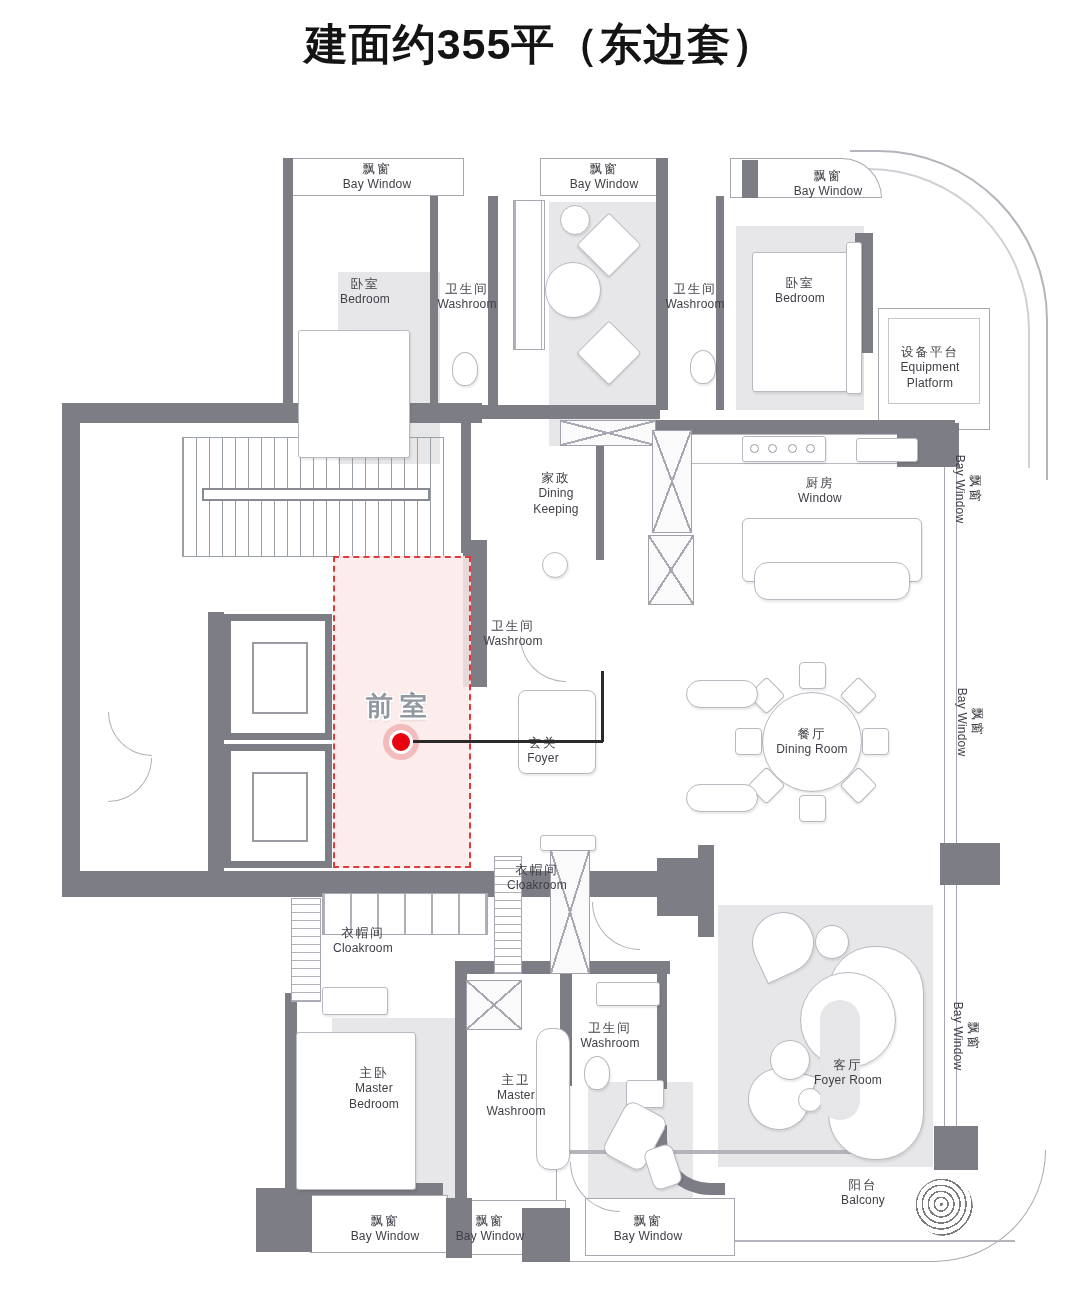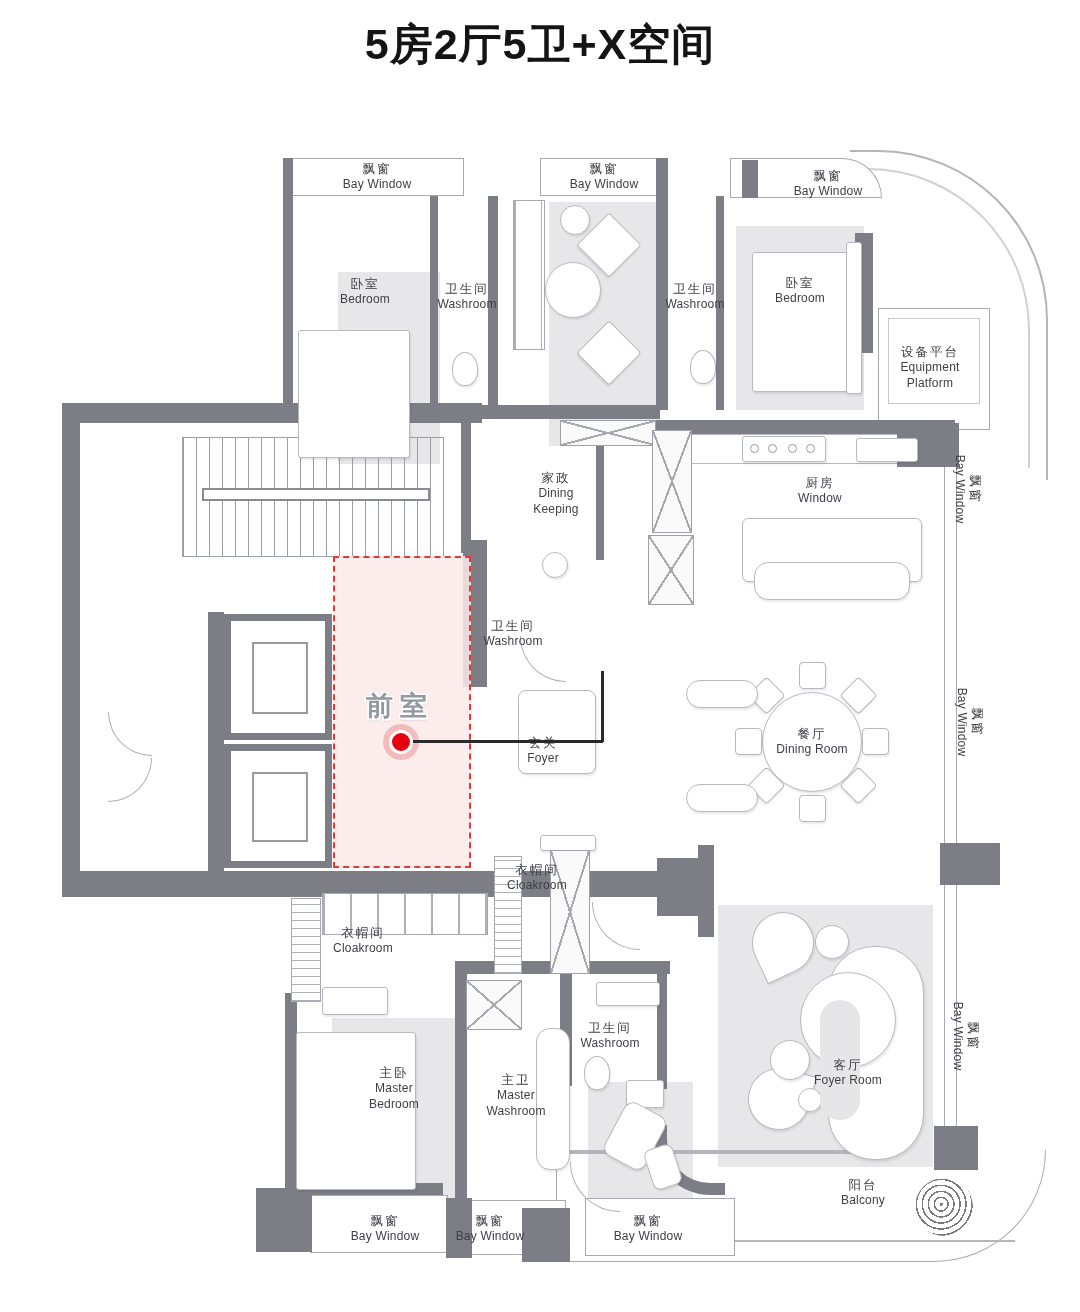--- a/index.html
+++ b/index.html
@@ -55,21 +55,21 @@
   .tree{position:absolute;border-radius:50%;opacity:.8;z-index:5;
     background:repeating-radial-gradient(circle at 45% 45%, #5a5a5a 0 1.6px, transparent 1.6px 6px)}
   .sofaC{position:absolute;background:#fff;border:1.5px solid #b8b8c0;border-radius:46px;box-shadow:1px 2px 3px rgba(0,0,0,.1);z-index:4}
   .sofaCut{position:absolute;background:#e6e6e8;border-radius:28px;z-index:5}
   .fan{position:absolute;background:#fff;border:1.5px solid #b8b8c0;box-shadow:1px 2px 2px rgba(0,0,0,.08);z-index:4}
 </style>
 </head>
 <body>
 
 <div id="titleBlock">
-  <div class="t2">5房2厅5卫+X空间</div>
+  <div class="t1">建面约355平（东边套）</div>
 </div>
 
 <div id="plan">
 
   <div class="curve" style="left:850px;top:150px;width:198px;height:330px"></div>
   <div class="curve" style="left:868px;top:168px;width:162px;height:300px;border-color:#d0d0d6"></div>
   <div class="ln" style="left:944px;top:430px;width:13px;height:720px;border-top:none;border-bottom:none"></div>
 
   <div class="ln" style="left:288px;top:158px;width:176px;height:38px"></div>
   <div class="ln" style="left:540px;top:158px;width:128px;height:38px"></div>
@@ -277,21 +277,21 @@
       <span class="en">Cloakroom</span>
   </div>
   <div class="lbl" style="left:363px;top:941px">
     <span class="zh">衣帽间</span>
       <span class="en">Cloakroom</span>
   </div>
   <div class="lbl" style="left:610px;top:1036px">
     <span class="zh">卫生间</span>
       <span class="en">Washroom</span>
   </div>
-  <div class="lbl wrapEn" style="left:394px;top:1089px">
+  <div class="lbl wrapEn" style="left:374px;top:1089px">
     <span class="zh">主卧</span>
       <span class="en">Master Bedroom</span>
   </div>
   <div class="lbl wrapEn" style="left:516px;top:1096px">
     <span class="zh">主卫</span>
       <span class="en">Master Washroom</span>
   </div>
   <div class="lbl" style="left:848px;top:1073px">
     <span class="zh">客厅</span>
       <span class="en">Foyer Room</span>

